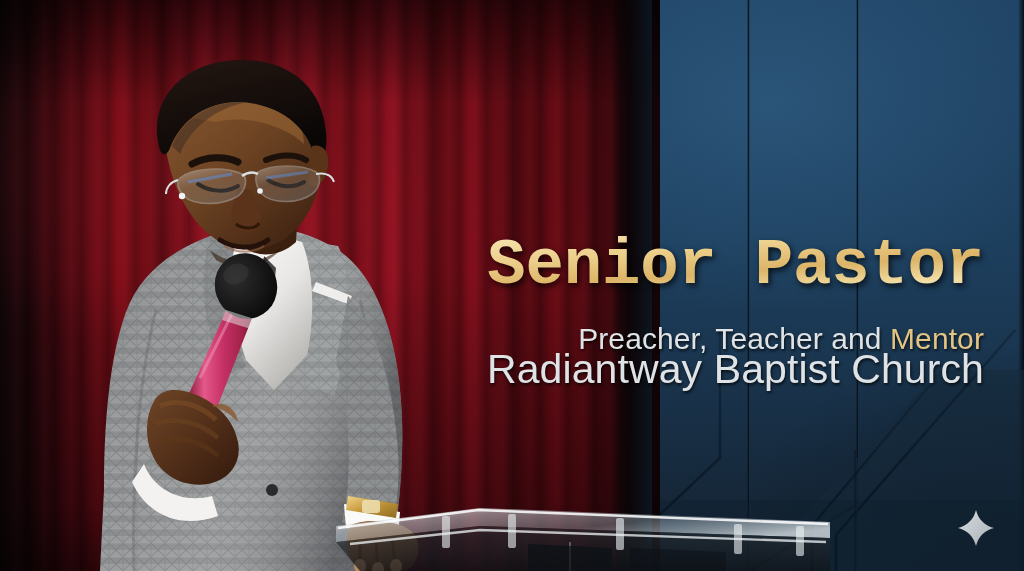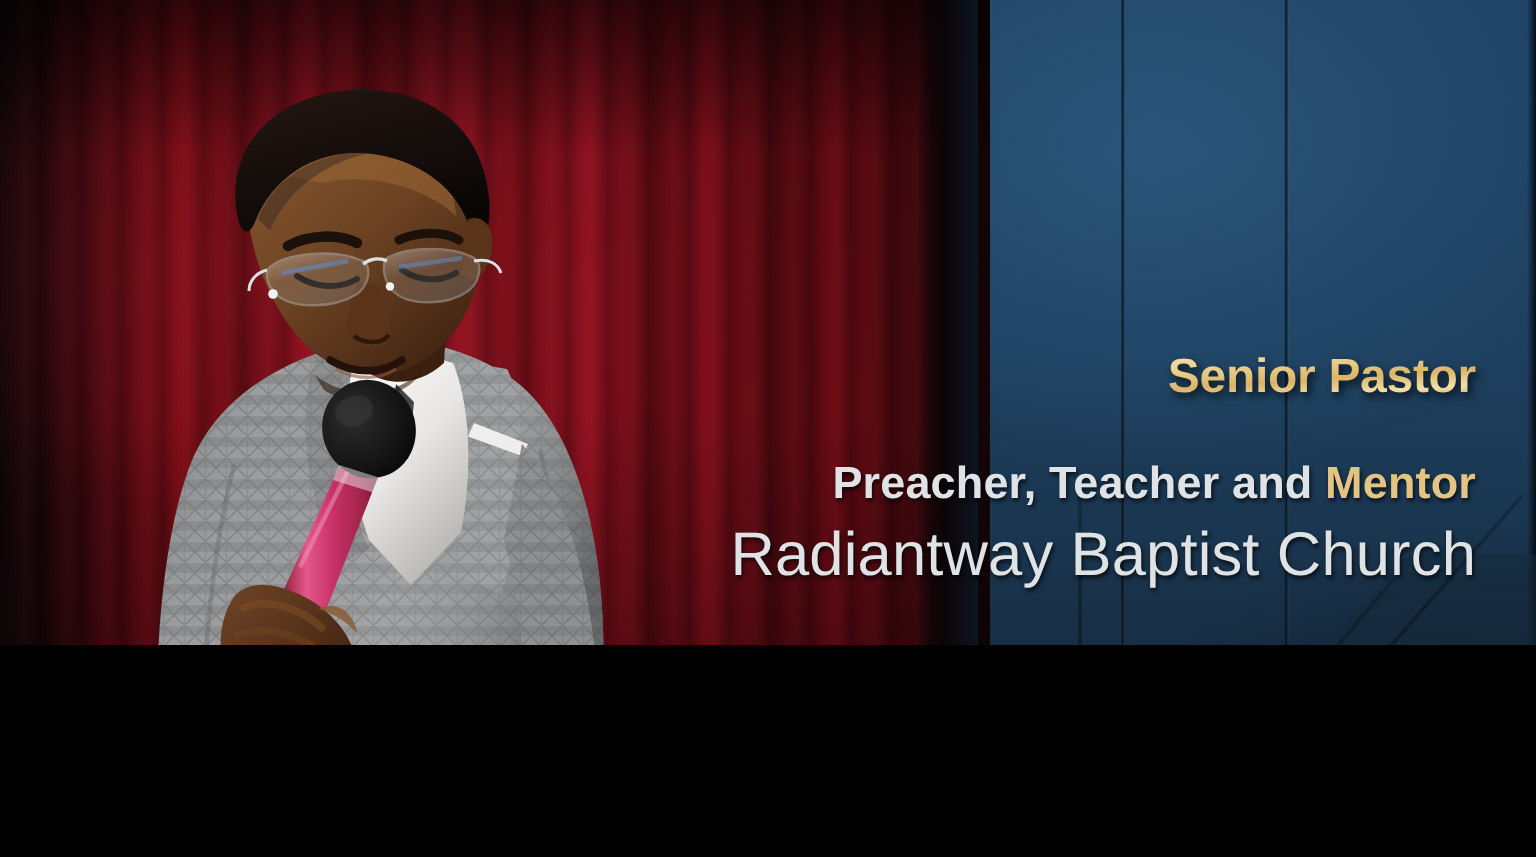--- a/index.html
+++ b/index.html
@@ -4,21 +4,21 @@
 <title>Rev. Patrick Seshie — Senior Pastor</title>
 <style>
   html, body {
     margin: 0;
     padding: 0;
     background: #000;
   }
   #stage {
     position: relative;
     width: 1024px;
-    height: 430px;
+    height: 571px;
     overflow: hidden;
     font-family: "Liberation Sans", sans-serif;
     background: #404040;
     user-select: none;
   }
 
   
   .wall {
     position: absolute;
     left: 600px; top: 0;
@@ -106,32 +106,32 @@
     letter-spacing: .2px;
     color: #e7c981;
     background: linear-gradient(176deg, #f6e3b0 0%, #e9cb85 28%, #cfa council 40%, #d8b061 58%, #f2dfa6 78%, #c79b48 100%);
     -webkit-background-clip: text;
     background-clip: text;
     -webkit-text-fill-color: transparent;
     filter: drop-shadow(2px 3px 3px rgba(0,0,0,.72));
   }
   .title-2 {
     top: 234px;
-    font-family: Liberation Sans, sans-serif;
+    font-family: Liberation Mono, monospace;
     font-weight: 600;
-    font-size: 32px;
+    font-size: 64px;
     letter-spacing: -0.2px;
     color: #e7c981;
     background: linear-gradient(176deg, #f7e5b4 0%, #eccf8b 30%, #dcb467 56%, #f3e0a8 80%, #c99d4a 100%);
     -webkit-background-clip: text;
     background-clip: text;
     -webkit-text-fill-color: transparent;
     filter: drop-shadow(2px 3px 3px rgba(0,0,0,.72));
   }
-  .sub-1 { top: 308px; font-size: 30px; font-weight: 700; letter-spacing: .1px; }
+  .sub-1 { top: 324px; font-size: 30px; font-weight: 400; letter-spacing: .1px; }
   .sub-2 { top: 349px; font-size: 41px; font-weight: 400; letter-spacing: .1px; }
   .sub-plain {
     color: #dfe3e6;
     text-shadow: 1px 2px 3px rgba(0,0,0,.72);
   }
   .sub-gold {
     color: #e3c483;
     text-shadow: 1px 2px 3px rgba(0,0,0,.72);
   }
 

